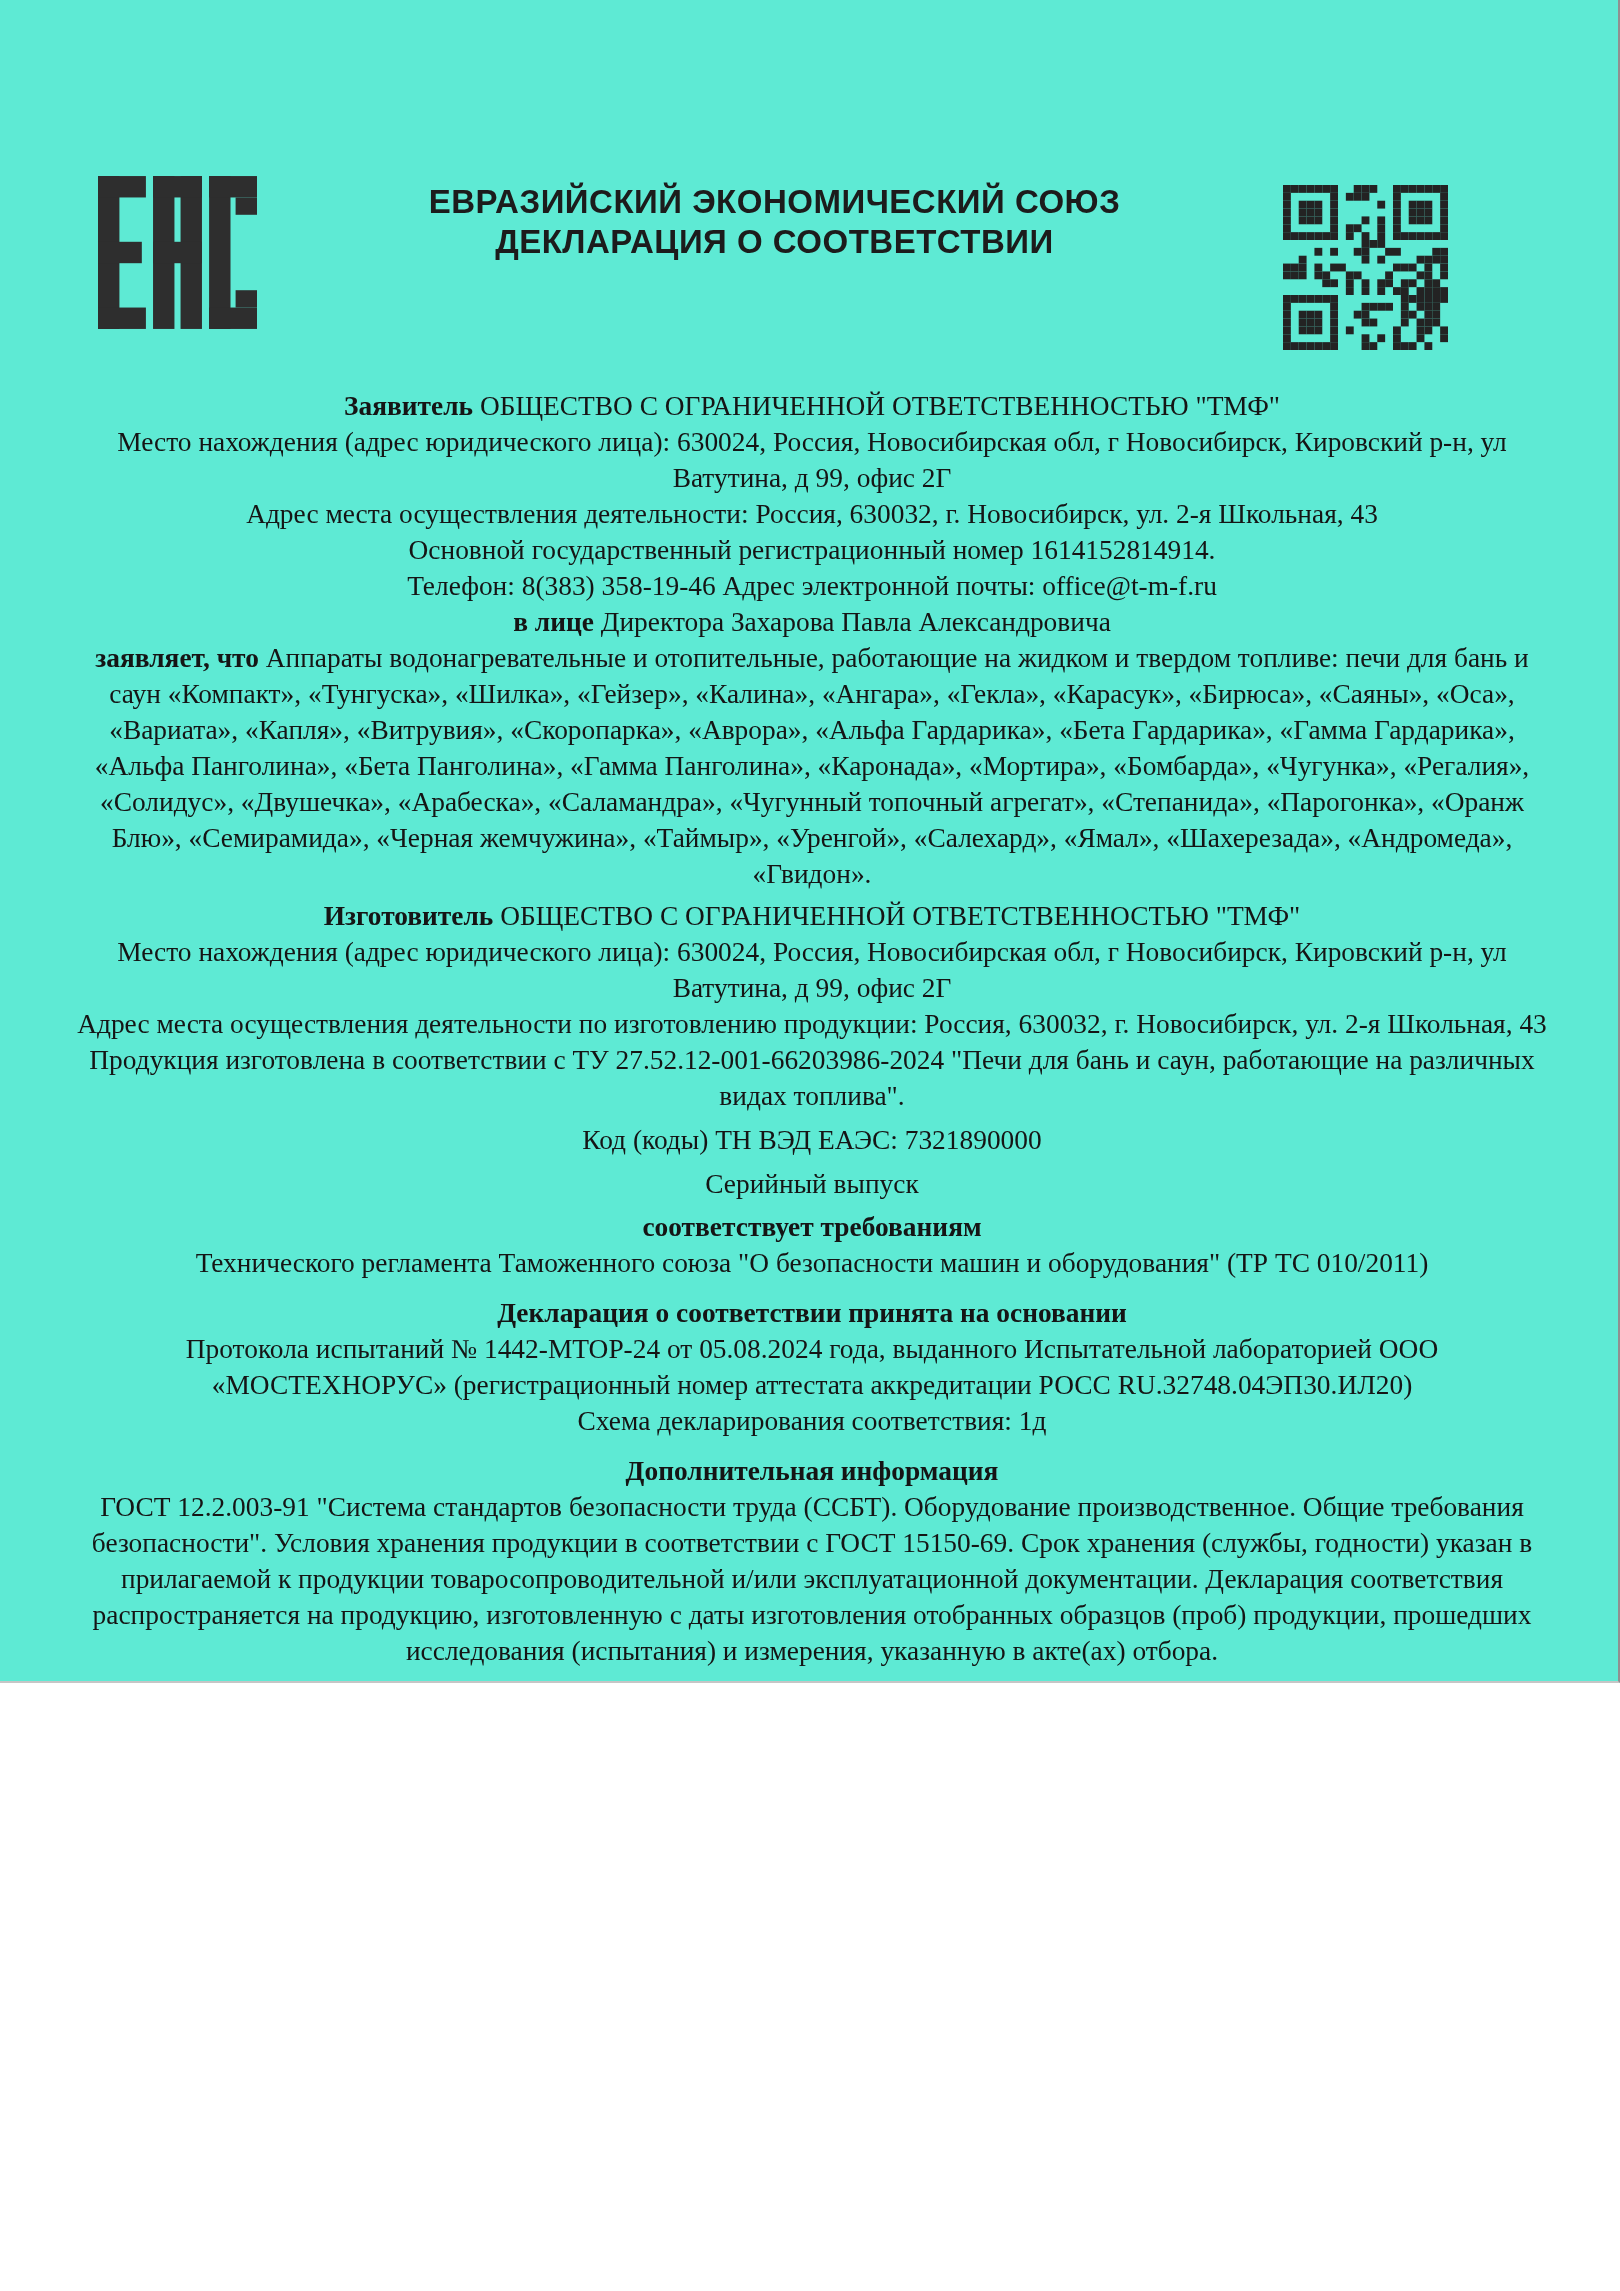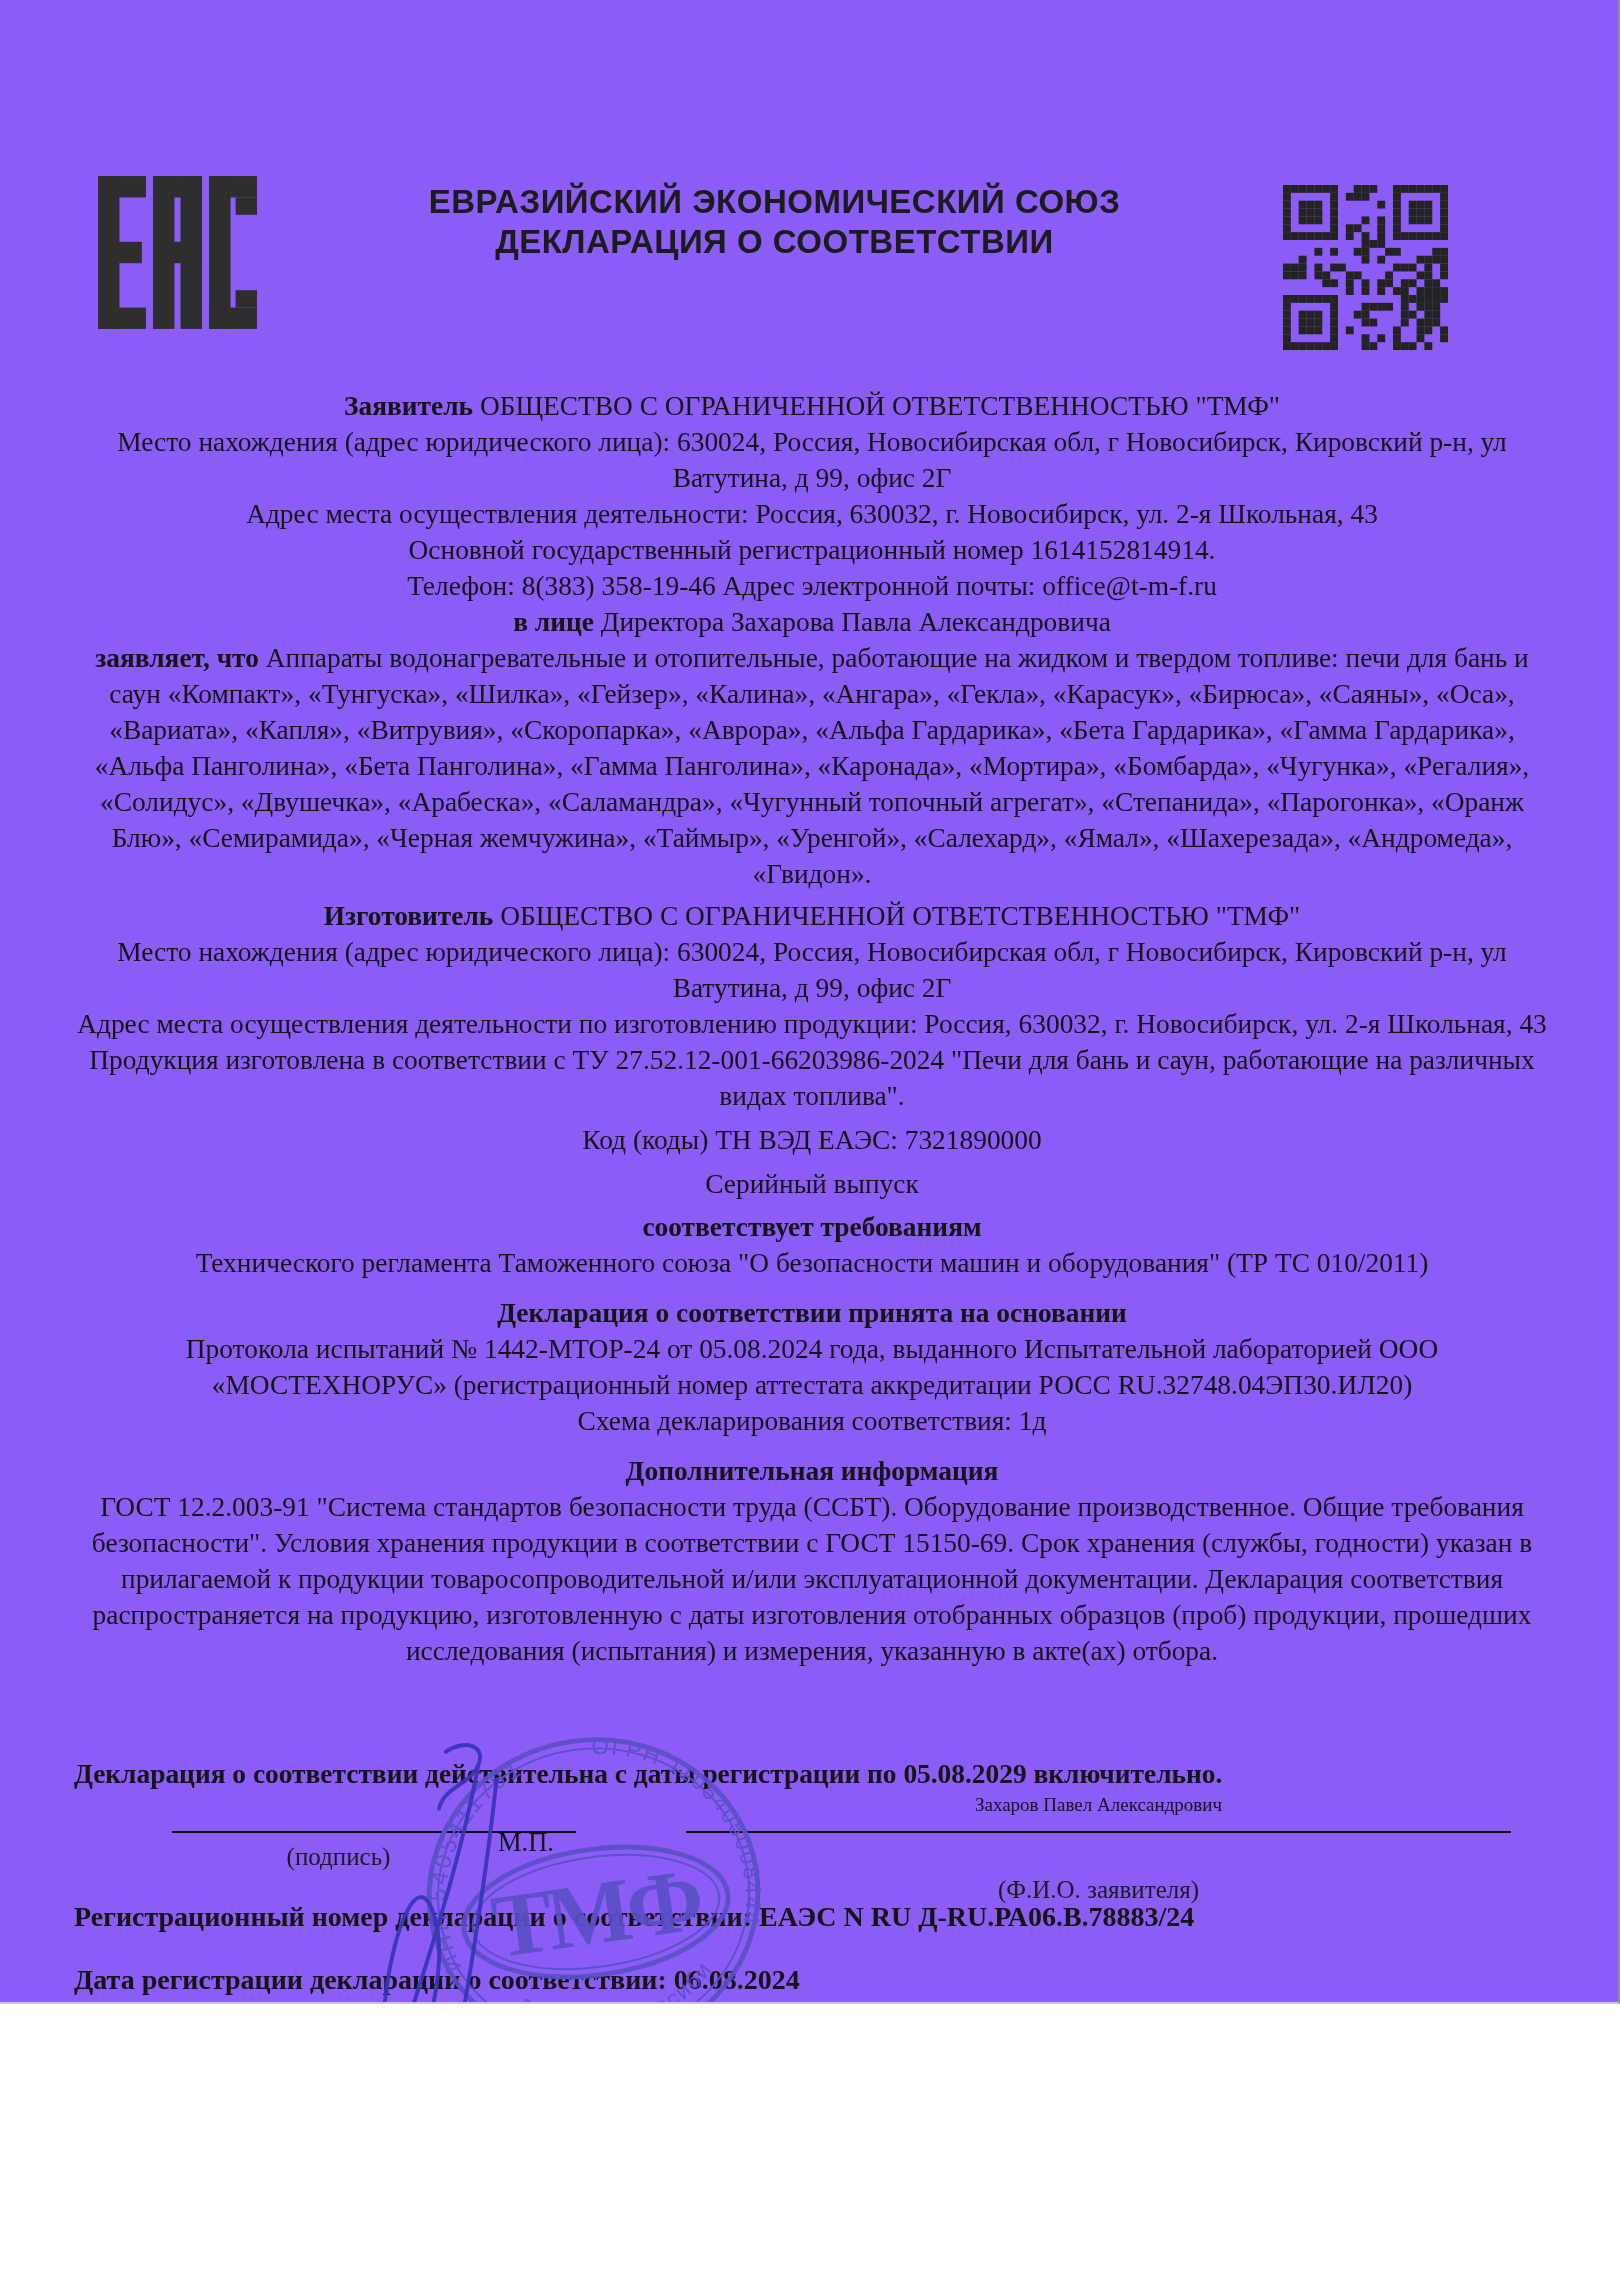--- a/index.html
+++ b/index.html
@@ -1,17 +1,17 @@
 <!DOCTYPE html>
 <html><head>
 <meta charset="utf-8">
 <style>
   html,body{margin:0;padding:0;background:#ffffff;}
   .page{
-    position:relative;width:1620px;height:2004px;background:#8b5cf6;
+    position:relative;width:1620px;height:1683px;background:#5eead4;
     color:#151515;font-family:"Liberation Serif","DejaVu Serif",serif;
     overflow:hidden;border-right:2.9px solid #909090;border-bottom:2px solid #c6c6c6;box-sizing:border-box;
   }
   .eac-logo{position:absolute;left:98px;top:176px;width:159px;height:153px;}
   .qr{position:absolute;left:1283px;top:185px;width:165px;height:165px;}
   .title{
     position:absolute;left:294px;top:182px;width:961px;text-align:center;
     font-family:"Liberation Sans","DejaVu Sans",sans-serif;font-weight:bold;
     font-size:33px;line-height:40px;letter-spacing:0.5px;color:#1c1c1c;
   }

